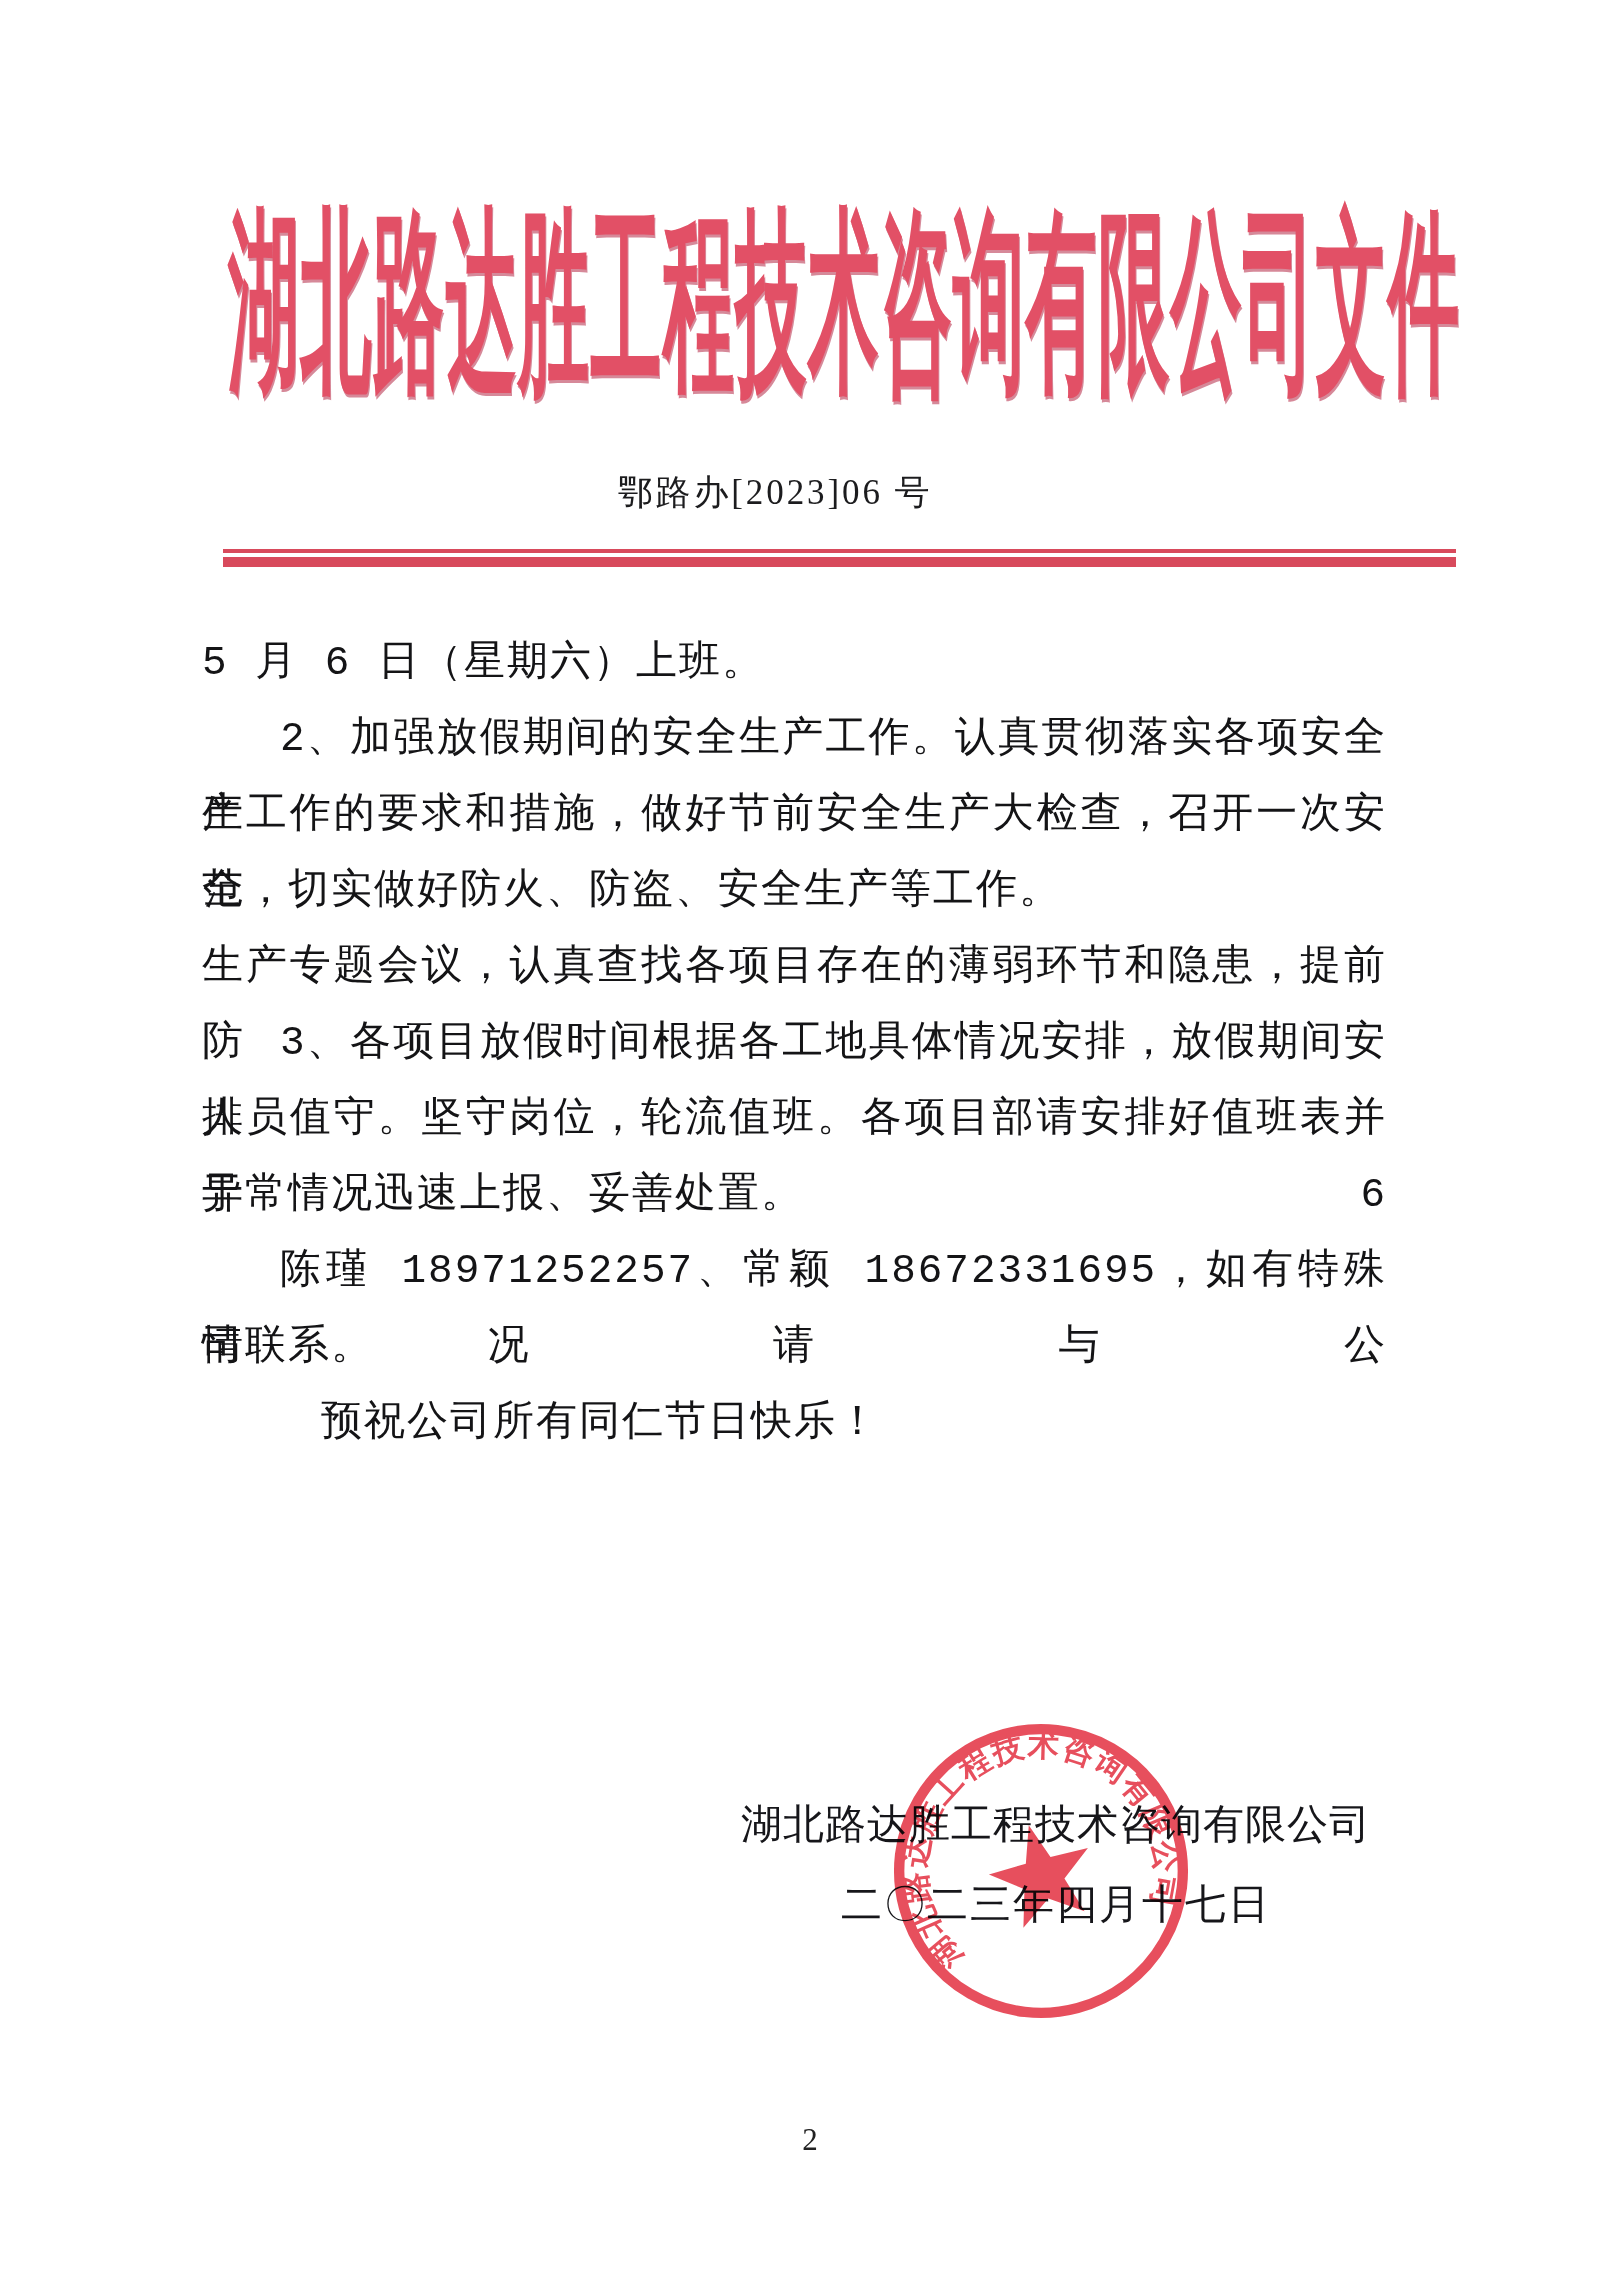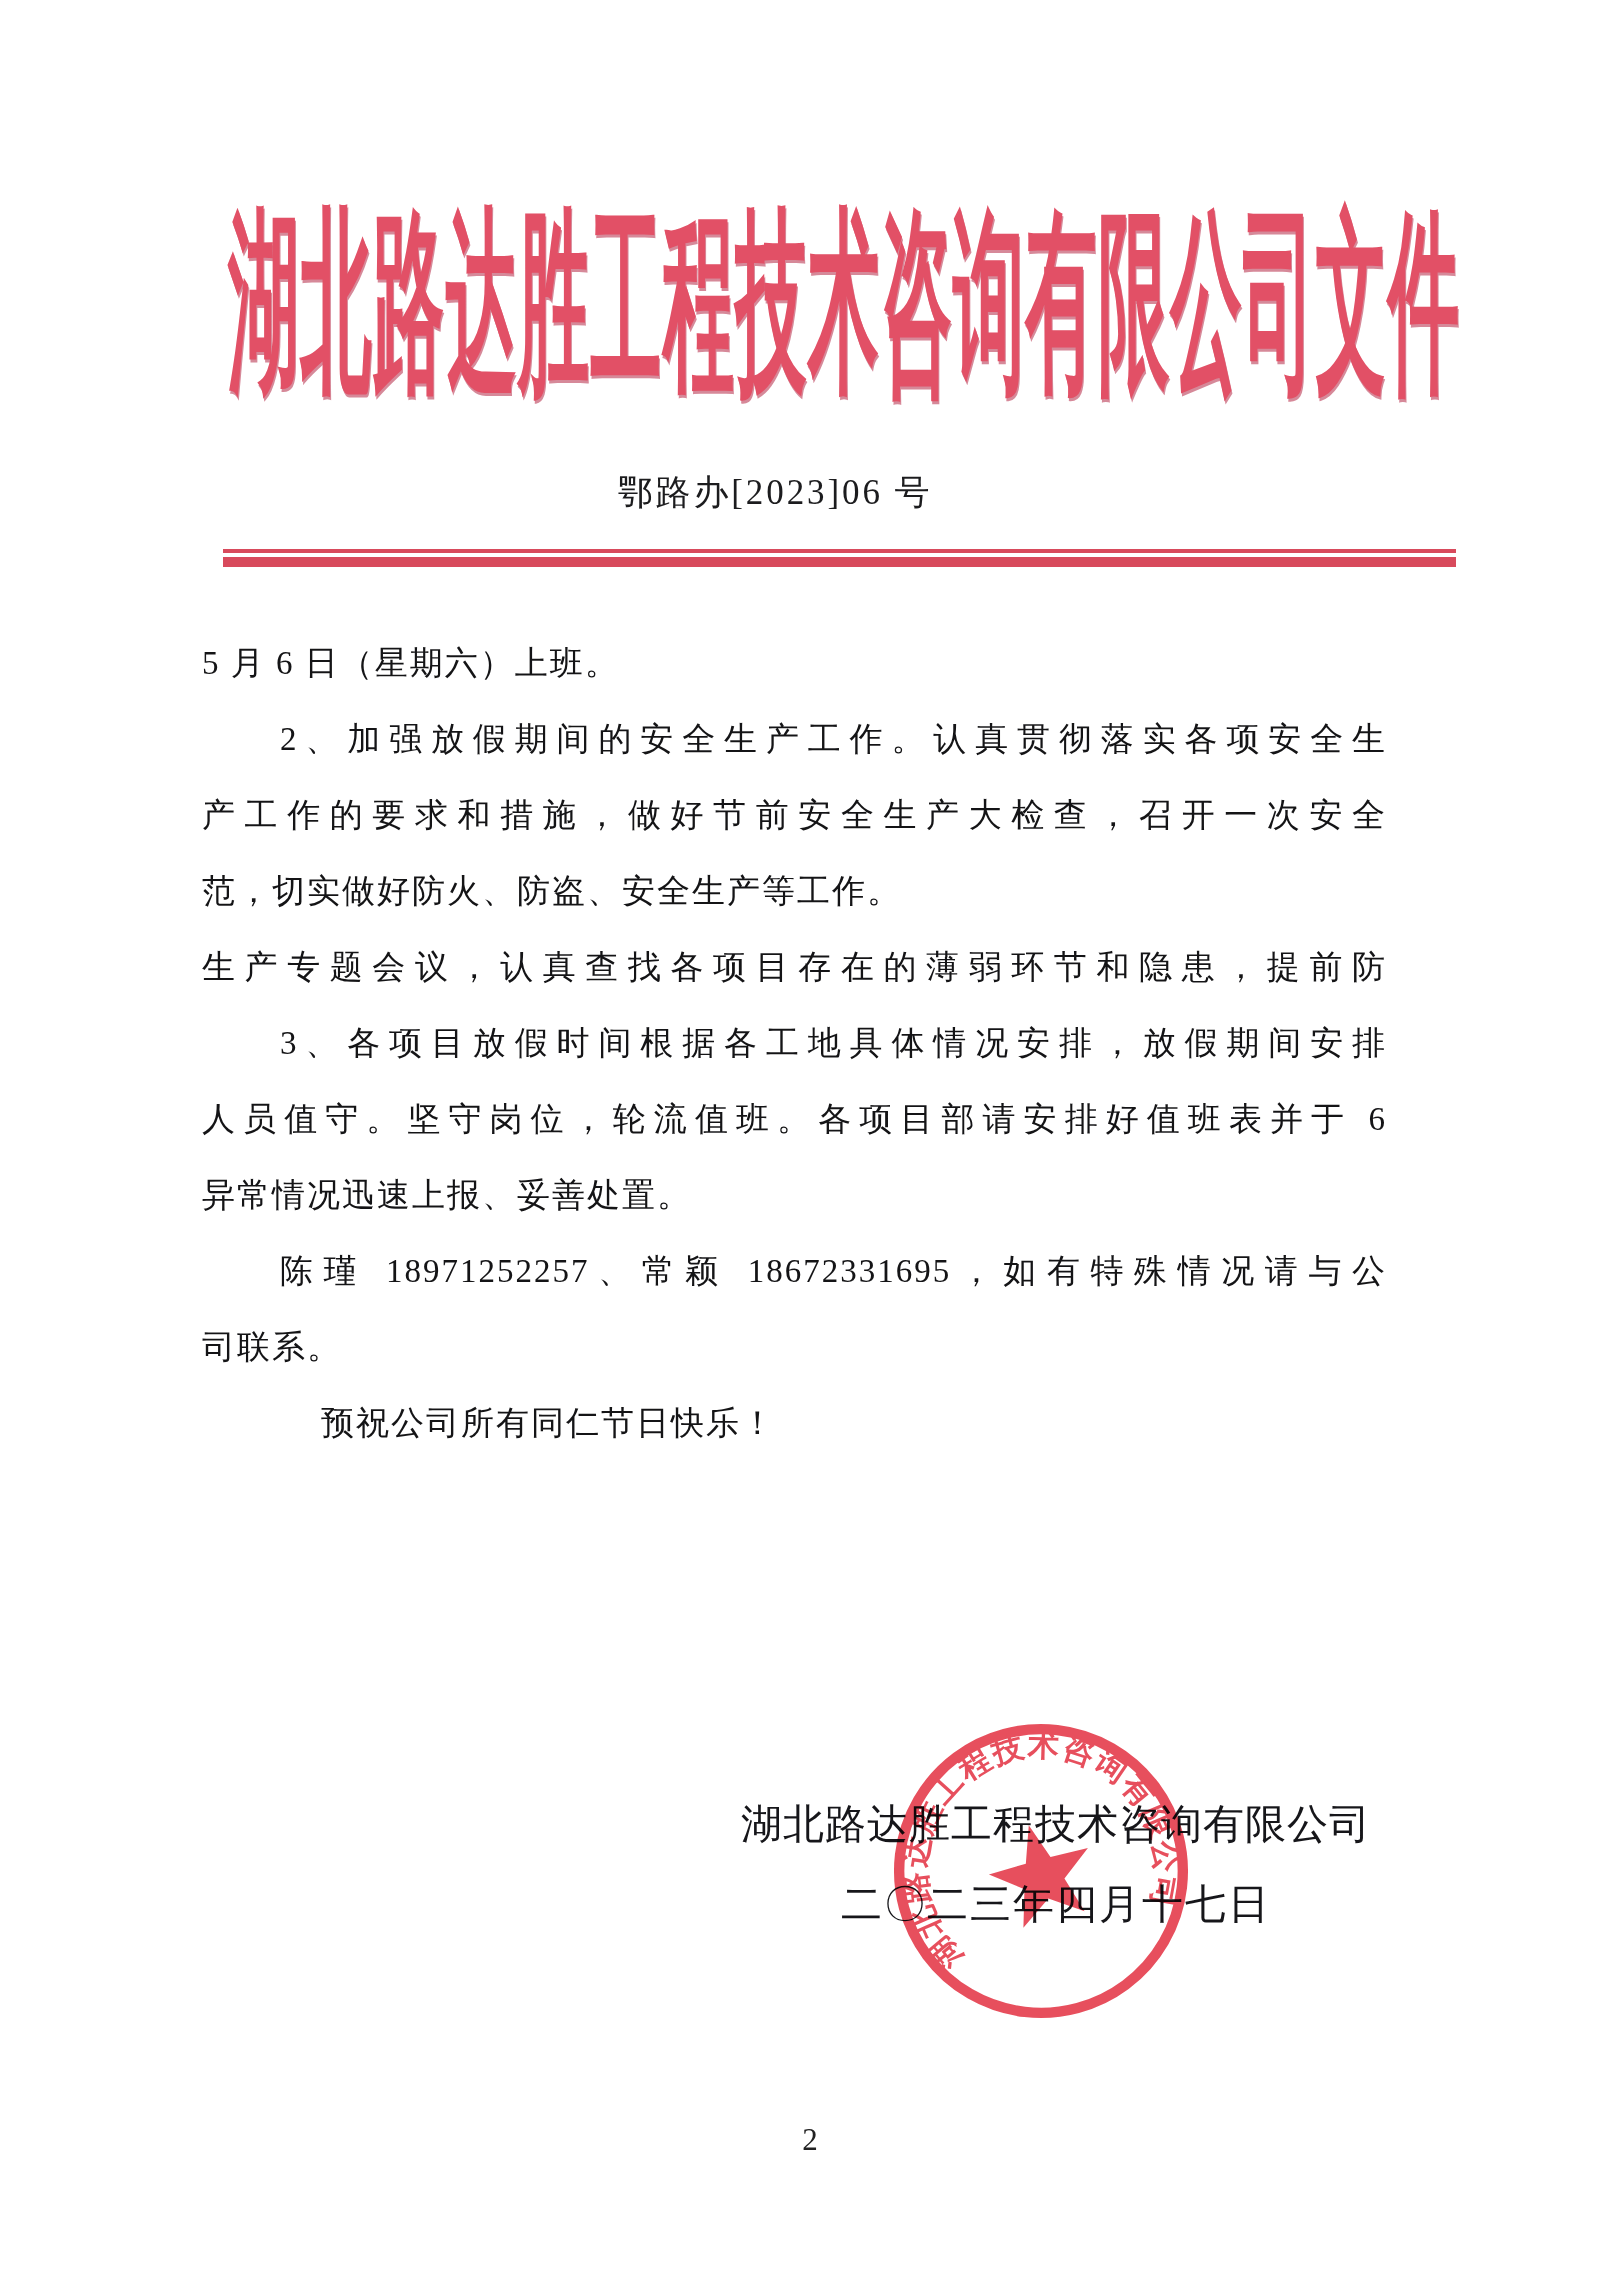--- a/index.html
+++ b/index.html
@@ -65,23 +65,24 @@
   .doc-body {
     position: absolute;
     top: 625px;
     left: 202px;
     width: 1185px;
     color: #141416;
   }
   .body-line {
     height: 76px;
     line-height: 76px;
-    font-size: 33px;
+    font-size: 41px;
     letter-spacing: 2px;
     white-space: nowrap;
+    font-family: Liberation Mono, monospace;
   }
   .body-line.justified {
     white-space: normal;
     text-align: justify;
     text-align-last: justify;
   }
   .body-line.indent-para { text-indent: 78px; }
   .body-line.indent-wish { text-indent: 119px; }
   
   .sign-block {

